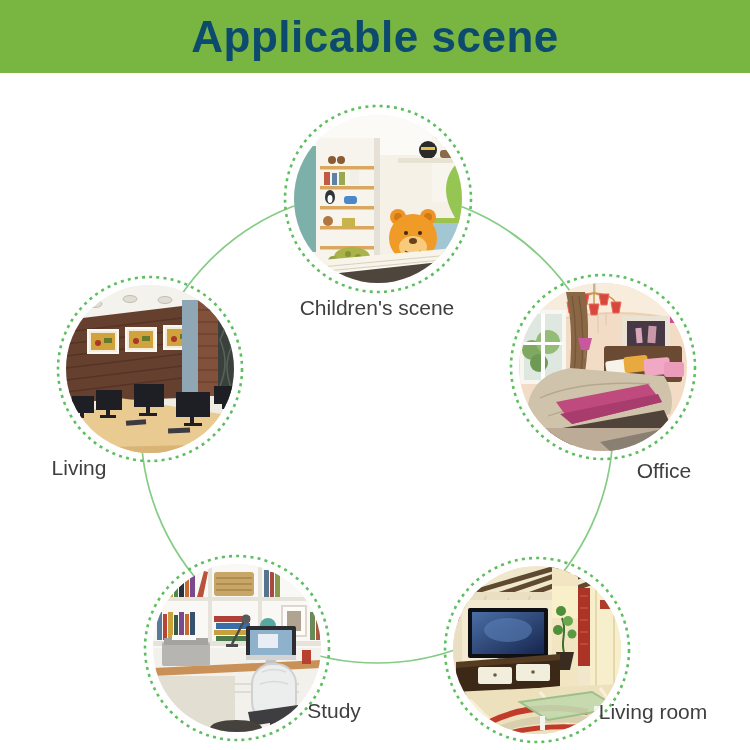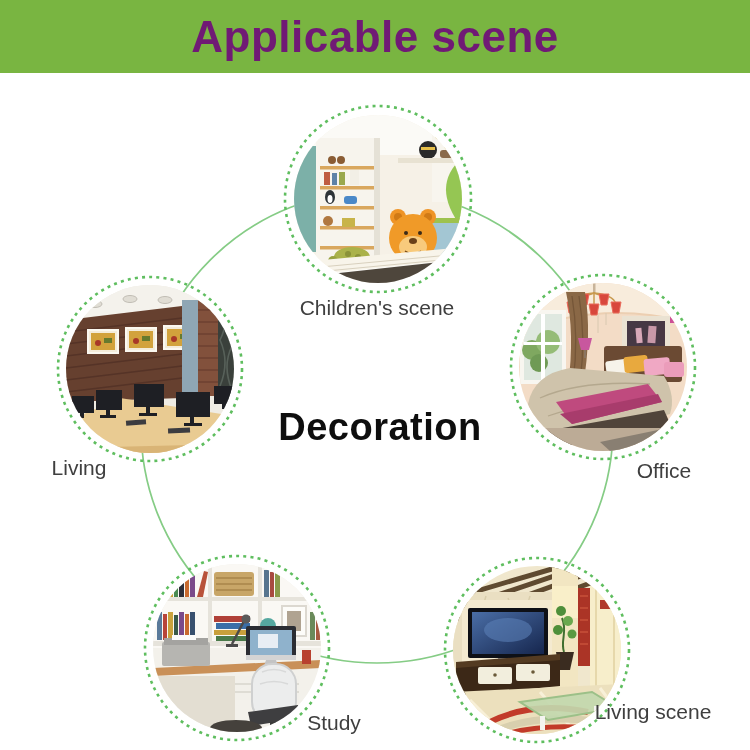--- a/index.html
+++ b/index.html
@@ -5,37 +5,37 @@
   html,body{margin:0;padding:0;background:#ffffff;}
   .stage{
     position:relative;width:750px;height:750px;margin:0 auto;overflow:hidden;
     background:#ffffff;font-family:"Liberation Sans",sans-serif;
   }
   .banner{
     position:absolute;left:0;top:0;width:750px;height:73px;background:#79b541;
     display:flex;align-items:center;justify-content:center;z-index:3;
   }
   .banner-title{
-    color:#701a75;font-size:44px;font-weight:bold;letter-spacing:0.5px;
+    color:#0c4a6e;font-size:44px;font-weight:bold;letter-spacing:0.5px;
     font-family:"Liberation Sans",sans-serif;
   }
   .diagram-svg{position:absolute;left:0;top:0;z-index:1;}
   .center-label{
     position:absolute;left:380px;top:427px;transform:translate(-50%,-50%);
     font-size:38px;font-weight:bold;color:#0e0e0e;letter-spacing:0.5px;z-index:2;
     white-space:nowrap;
   }
   .scene-label{
     position:absolute;transform:translateX(-50%);font-size:21px;color:#3f3f3f;
     white-space:nowrap;z-index:2;
   }
   .lbl-children{left:377px;top:296px;}
   .lbl-office{left:79px;top:456px;}
   .lbl-bedroom{left:664px;top:459px;}
-  .lbl-study{left:334px;top:699px;margin-top:12px;}
+  .lbl-study{left:334px;top:699px;}
   .lbl-living{left:653px;top:700px;}
 </style>
 </head>
 <body>
 
 <div class="stage">
 
   <div class="banner">
     <div class="banner-title">Applicable scene</div>
   </div>
@@ -321,21 +321,20 @@
       <path d="M470,734 Q520,698 588,712" stroke="#c23b2a" stroke-width="6" fill="none"></path>
       <path d="M488,734 Q534,712 600,722" stroke="#d8cfae" stroke-width="7" fill="none"></path>
       <path d="M506,734 Q548,722 610,730" stroke="#c23b2a" stroke-width="5" fill="none"></path>
       <polygon points="520,702 592,692 618,708 548,720" fill="#c2d8ae" opacity="0.92"></polygon>
       <polygon points="520,702 592,692 618,708 548,720" fill="none" stroke="#9cc088" stroke-width="2"></polygon>
       <rect x="540" y="716" width="5" height="14" fill="#f4f4f0"></rect>
       <rect x="594" y="706" width="5" height="14" fill="#f4f4f0"></rect>
     </g>
   </svg>
 
-  <div class="center-label">Decoration</div>
 
   <div class="scene-label lbl-children">Children's scene</div>
   <div class="scene-label lbl-office">Living</div>
   <div class="scene-label lbl-bedroom">Office</div>
   <div class="scene-label lbl-study">Study</div>
-  <div class="scene-label lbl-living">Living scene</div>
+  <div class="scene-label lbl-living">Living room</div>
 
 </div>
 
 </body></html>

